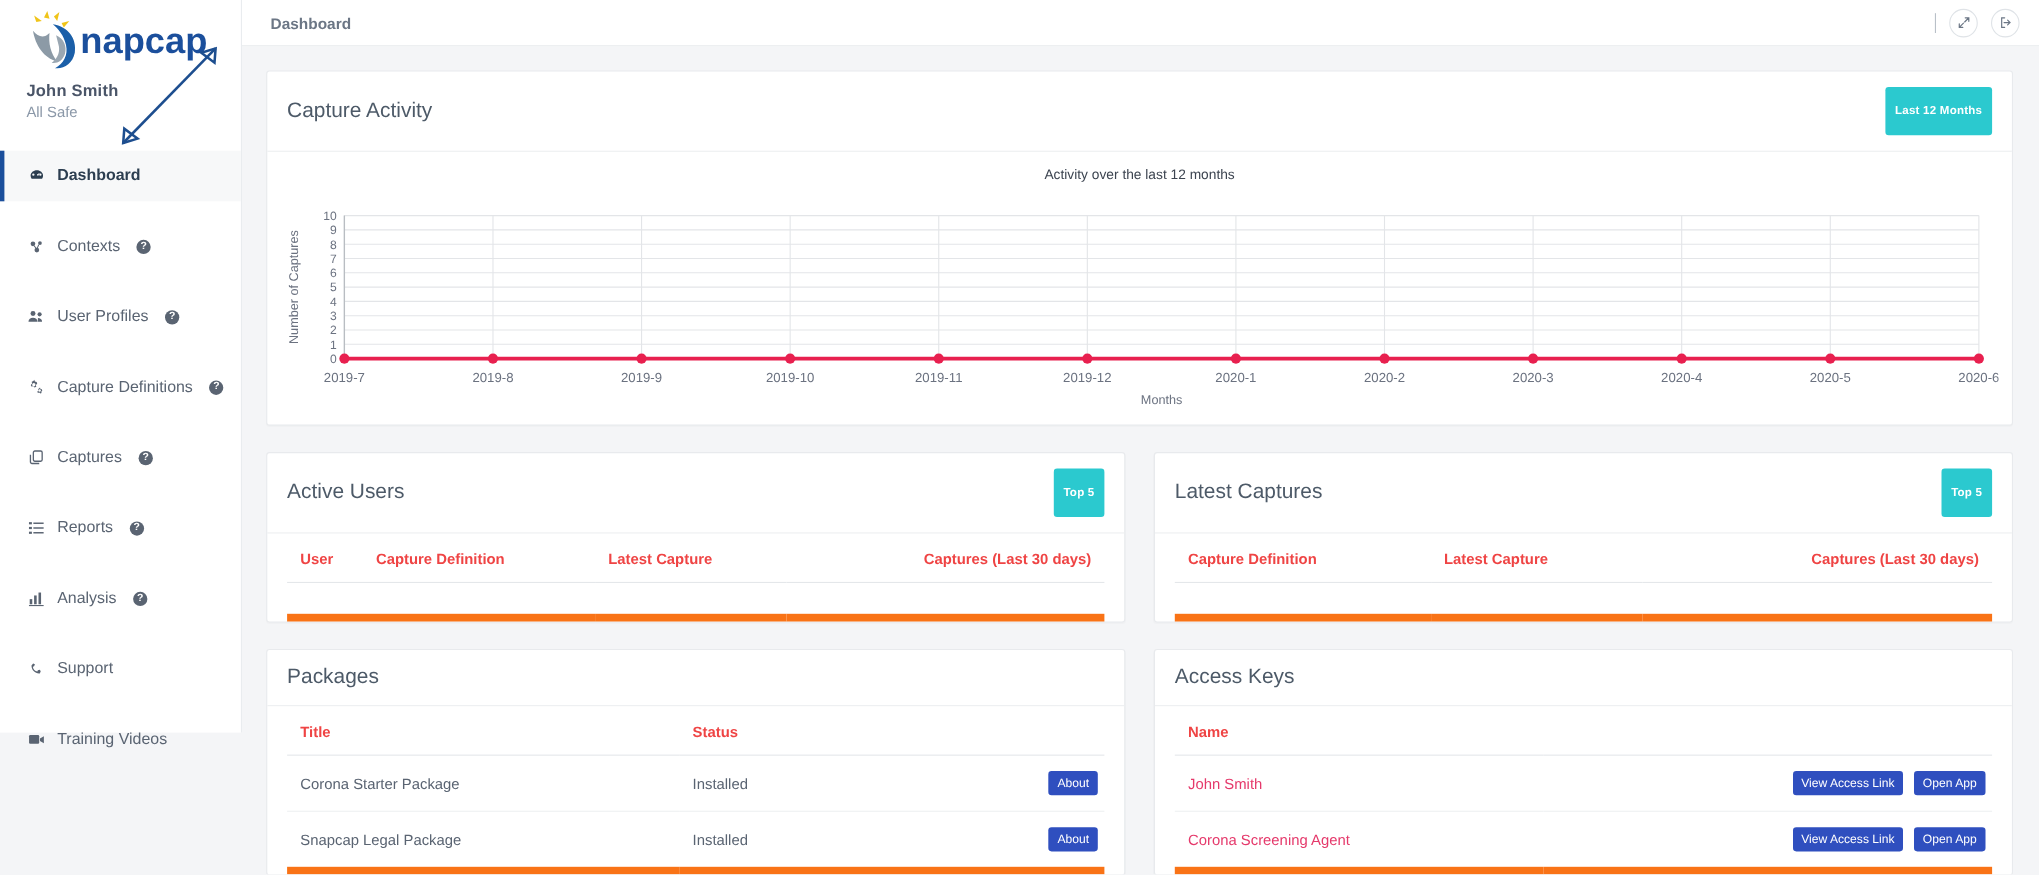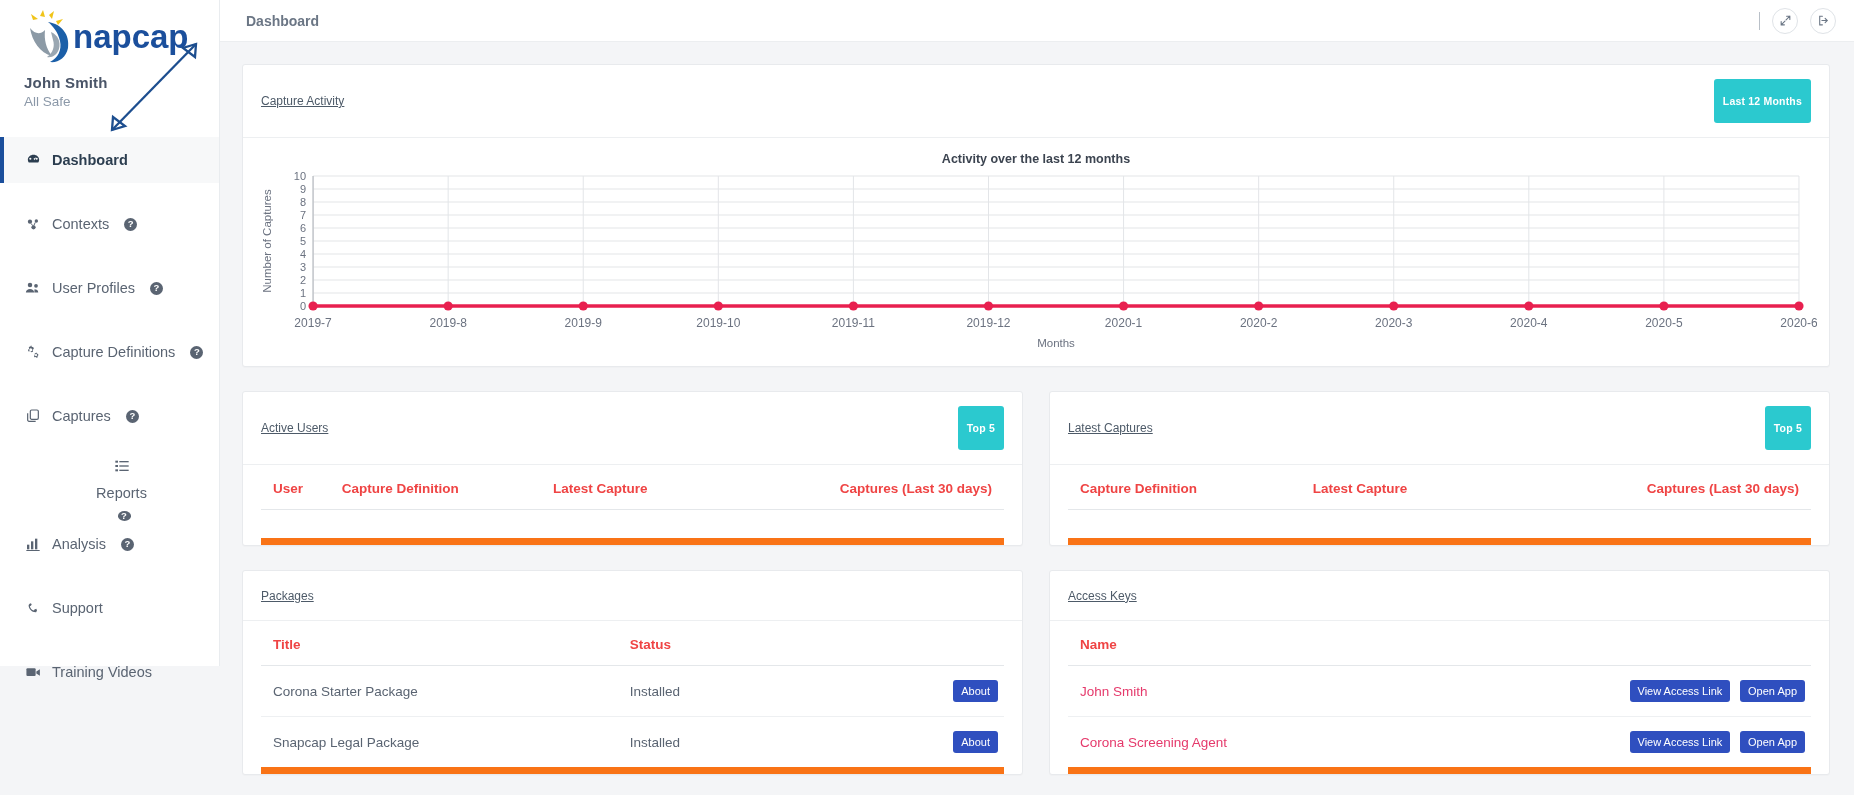--- a/index.html
+++ b/index.html
@@ -66,31 +66,31 @@
   .content { padding: 22px 24px 0 22px; overflow: hidden; }
 
   .card {
     background: #fff; border: 1px solid #e8eaed; border-radius: 3px;
     box-shadow: 0 1px 1px rgba(0,0,0,.02);
   }
   .card-head {
     display: flex; align-items: center; justify-content: space-between;
     padding: 14px 18px; border-bottom: 1px solid #edeff1; min-height: 50px;
   }
-  .card-title { font-size: 12px; color: #4d5a68; font-weight: 400; text-decoration: underline; }
+  .card-title { font-size: 19px; color: #4d5a68; font-weight: 400; }
   .badge {
     background: #2bc9cf; color: #fff; font-size: 10.5px; font-weight: 600;
     padding: 16px 9px; border-radius: 3px; letter-spacing: .2px; white-space: nowrap;
   }
   .card-body { padding: 0 18px; }
 
   
   .chart-card { margin-bottom: 24px; }
   .chart-area { padding: 14px 12px 16px 12px; }
-  .chart-title { text-align: center; font-size: 12.5px; font-weight: 700; color: #3c4450; margin-bottom: 4px; }
+  .chart-title { text-align: center; font-size: 12.5px; font-weight: 400; color: #3c4450; margin-bottom: 24px; }
   .chart-svg { display: block; width: 100%; height: 180px; }
 
   
   .grid2 { display: flex; gap: 26px; margin-bottom: 24px; }
   .grid2 > .card { flex: 1 1 0; min-width: 0; }
 
   table { width: 100%; border-collapse: collapse; }
   th {
     text-align: left; font-size: 13.5px; color: #ef4444; font-weight: 600;
     padding: 16px 0 13px 12px; border-bottom: 1px solid #e4e7ea;
@@ -196,21 +196,21 @@
         <span class="nav-ico">
           <svg width="16" height="16" viewBox="0 0 24 24" fill="none" stroke="currentColor" stroke-width="1.8">
               <rect x="8" y="3" width="12" height="14" rx="2"></rect>
               <path d="M16 20H6a2 2 0 0 1-2-2V8"></path>
             </svg>
         </span>
         <span class="nav-label">Captures</span>
         <span class="help-badge">?</span>
       </div>
 
-      <div class="nav-item" style="margin-top:18px;flex-direction:column;">
+      <div class="nav-item" style="margin-top:18px;">
         <span class="nav-ico">
           <svg width="16" height="16" viewBox="0 0 24 24" fill="currentColor">
               <rect x="2" y="4" width="4" height="3"></rect>
               <rect x="8" y="4.5" width="14" height="2"></rect>
               <rect x="2" y="10.5" width="4" height="3"></rect>
               <rect x="8" y="11" width="14" height="2"></rect>
               <rect x="2" y="17" width="4" height="3"></rect>
               <rect x="8" y="17.5" width="14" height="2"></rect>
             </svg>
         </span>

